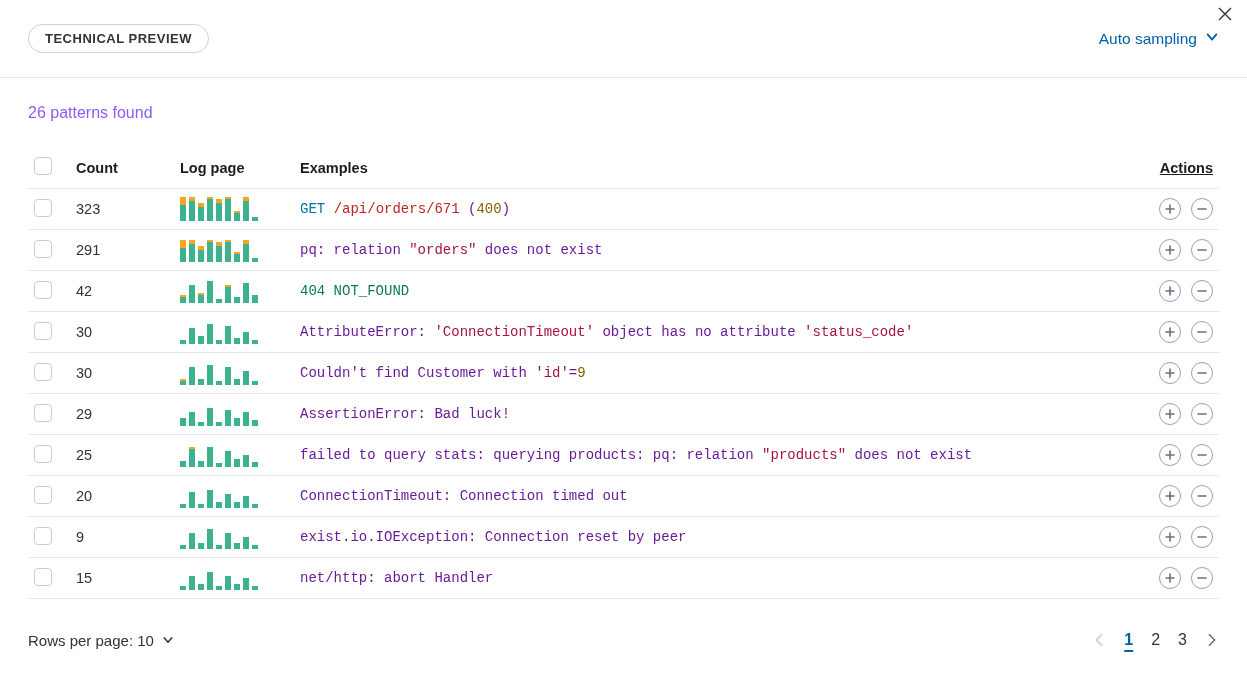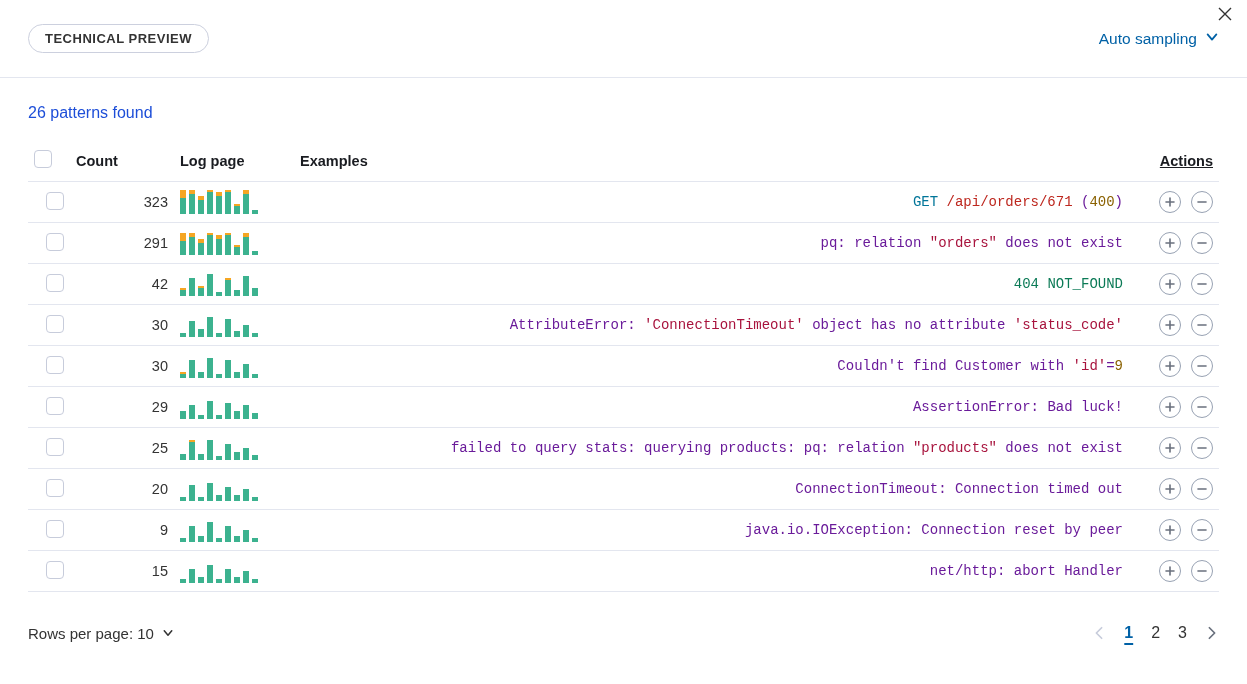--- a/index.html
+++ b/index.html
@@ -43,31 +43,31 @@
   cursor: pointer;
 }
 .close-x {
   position: absolute;
   top: 6px;
   right: 14px;
   cursor: pointer;
   color: #333;
 }
 .content { padding: 26px 28px 16px; }
-.summary { font-size: 16px; color: #1d4ed8; margin-bottom: 20px; }
+.summary { font-size: 16px; color: #8b5cf6; margin-bottom: 27px; }
 table { width: 100%; border-collapse: collapse; table-layout: fixed; }
 th {
   text-align: left;
   font-weight: 600;
   font-size: 14.5px;
   padding: 8px 6px 10px;
   color: #1a1c21;
 }
 th.actions, td.actions { text-align: right; text-decoration: underline; }
-tr.row { border-top: 1px solid #e3e6ef; text-align: right; }
+tr.row { border-top: 1px solid #e3e6ef; }
 tr.row:last-child { border-bottom: 1px solid #e3e6ef; }
 td { padding: 8px 6px; vertical-align: middle; }
 td.count { color: #333; font-size: 14.5px; }
 .chk {
   width: 18px; height: 18px;
   border: 1px solid #c7ccdb;
   border-radius: 4px;
   display: inline-block;
   cursor: pointer;
   background: #fff;
@@ -641,21 +641,21 @@
               </div>
               <div class="bar">
                 <div class="g" style="height: 12px;"></div>
               </div>
               <div class="bar">
                 <div class="g" style="height: 4px;"></div>
               </div>
             </div>
           </td>
           <td>
-            <div class="example"><span class="tok-plain">java.io.IOException: Connection reset by peer</span></div>
+            <div class="example"><span class="tok-plain">exist.io.IOException: Connection reset by peer</span></div>
           </td>
           <td class="actions">
             <div class="actions-cell">
               <span class="circ-btn">
                 <svg width="12" height="12" viewBox="0 0 12 12">
                   <path d="M6 2 V10 M2 6 H10" stroke="currentColor" stroke-width="1.6" stroke-linecap="round"></path>
                 </svg>
               </span>
               <span class="circ-btn">
                 <svg width="12" height="12" viewBox="0 0 12 12">

